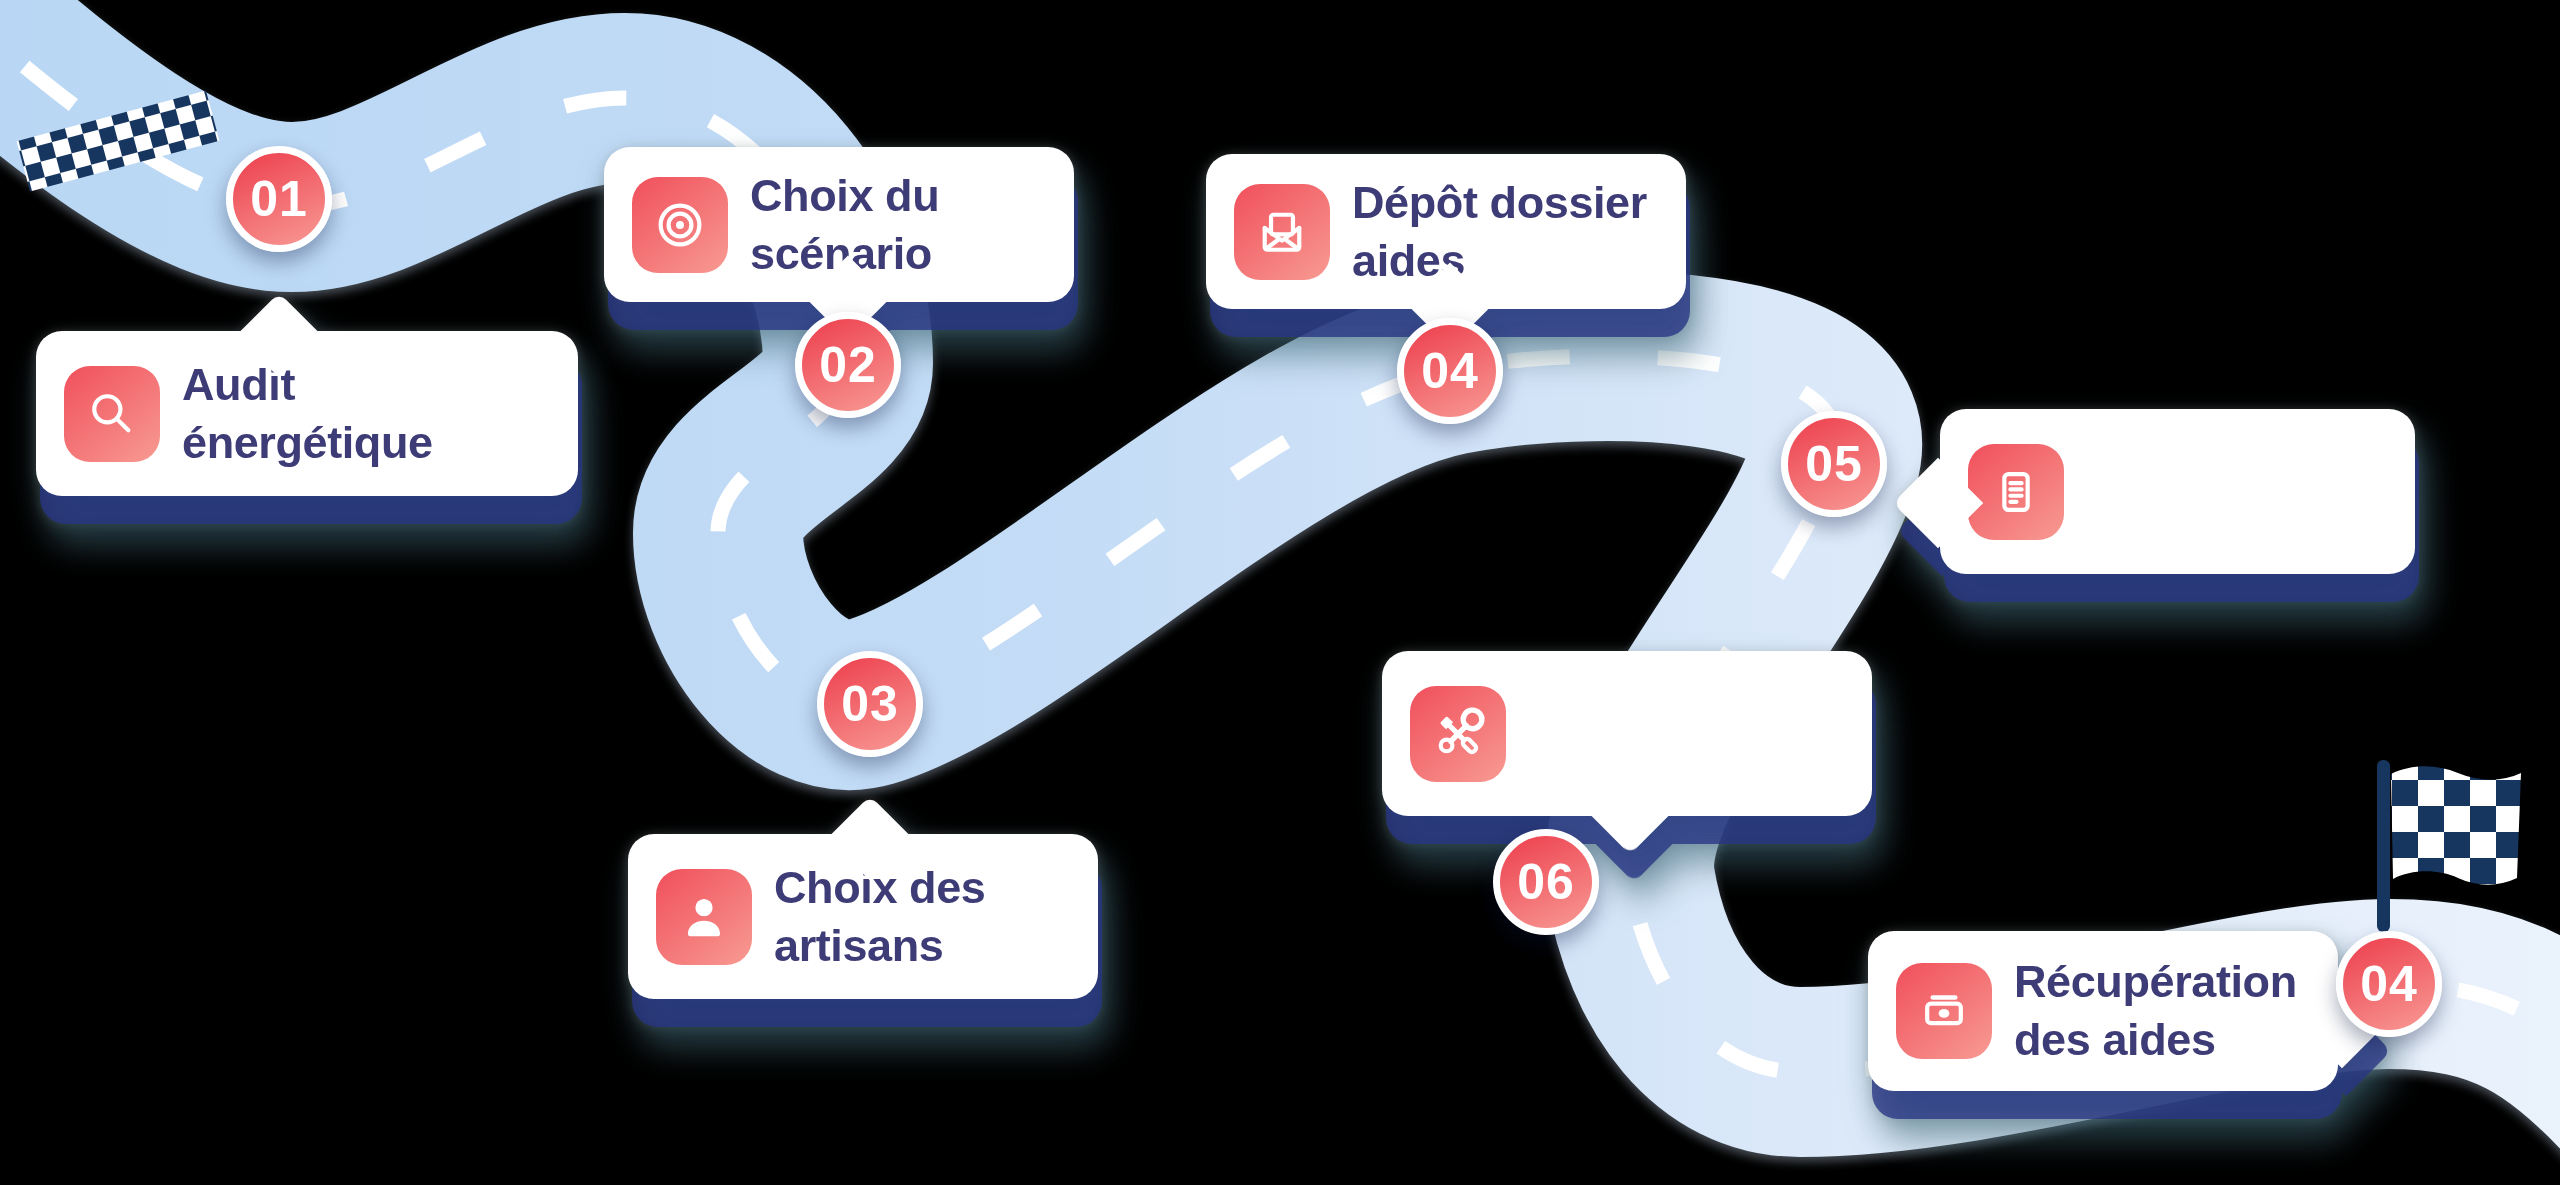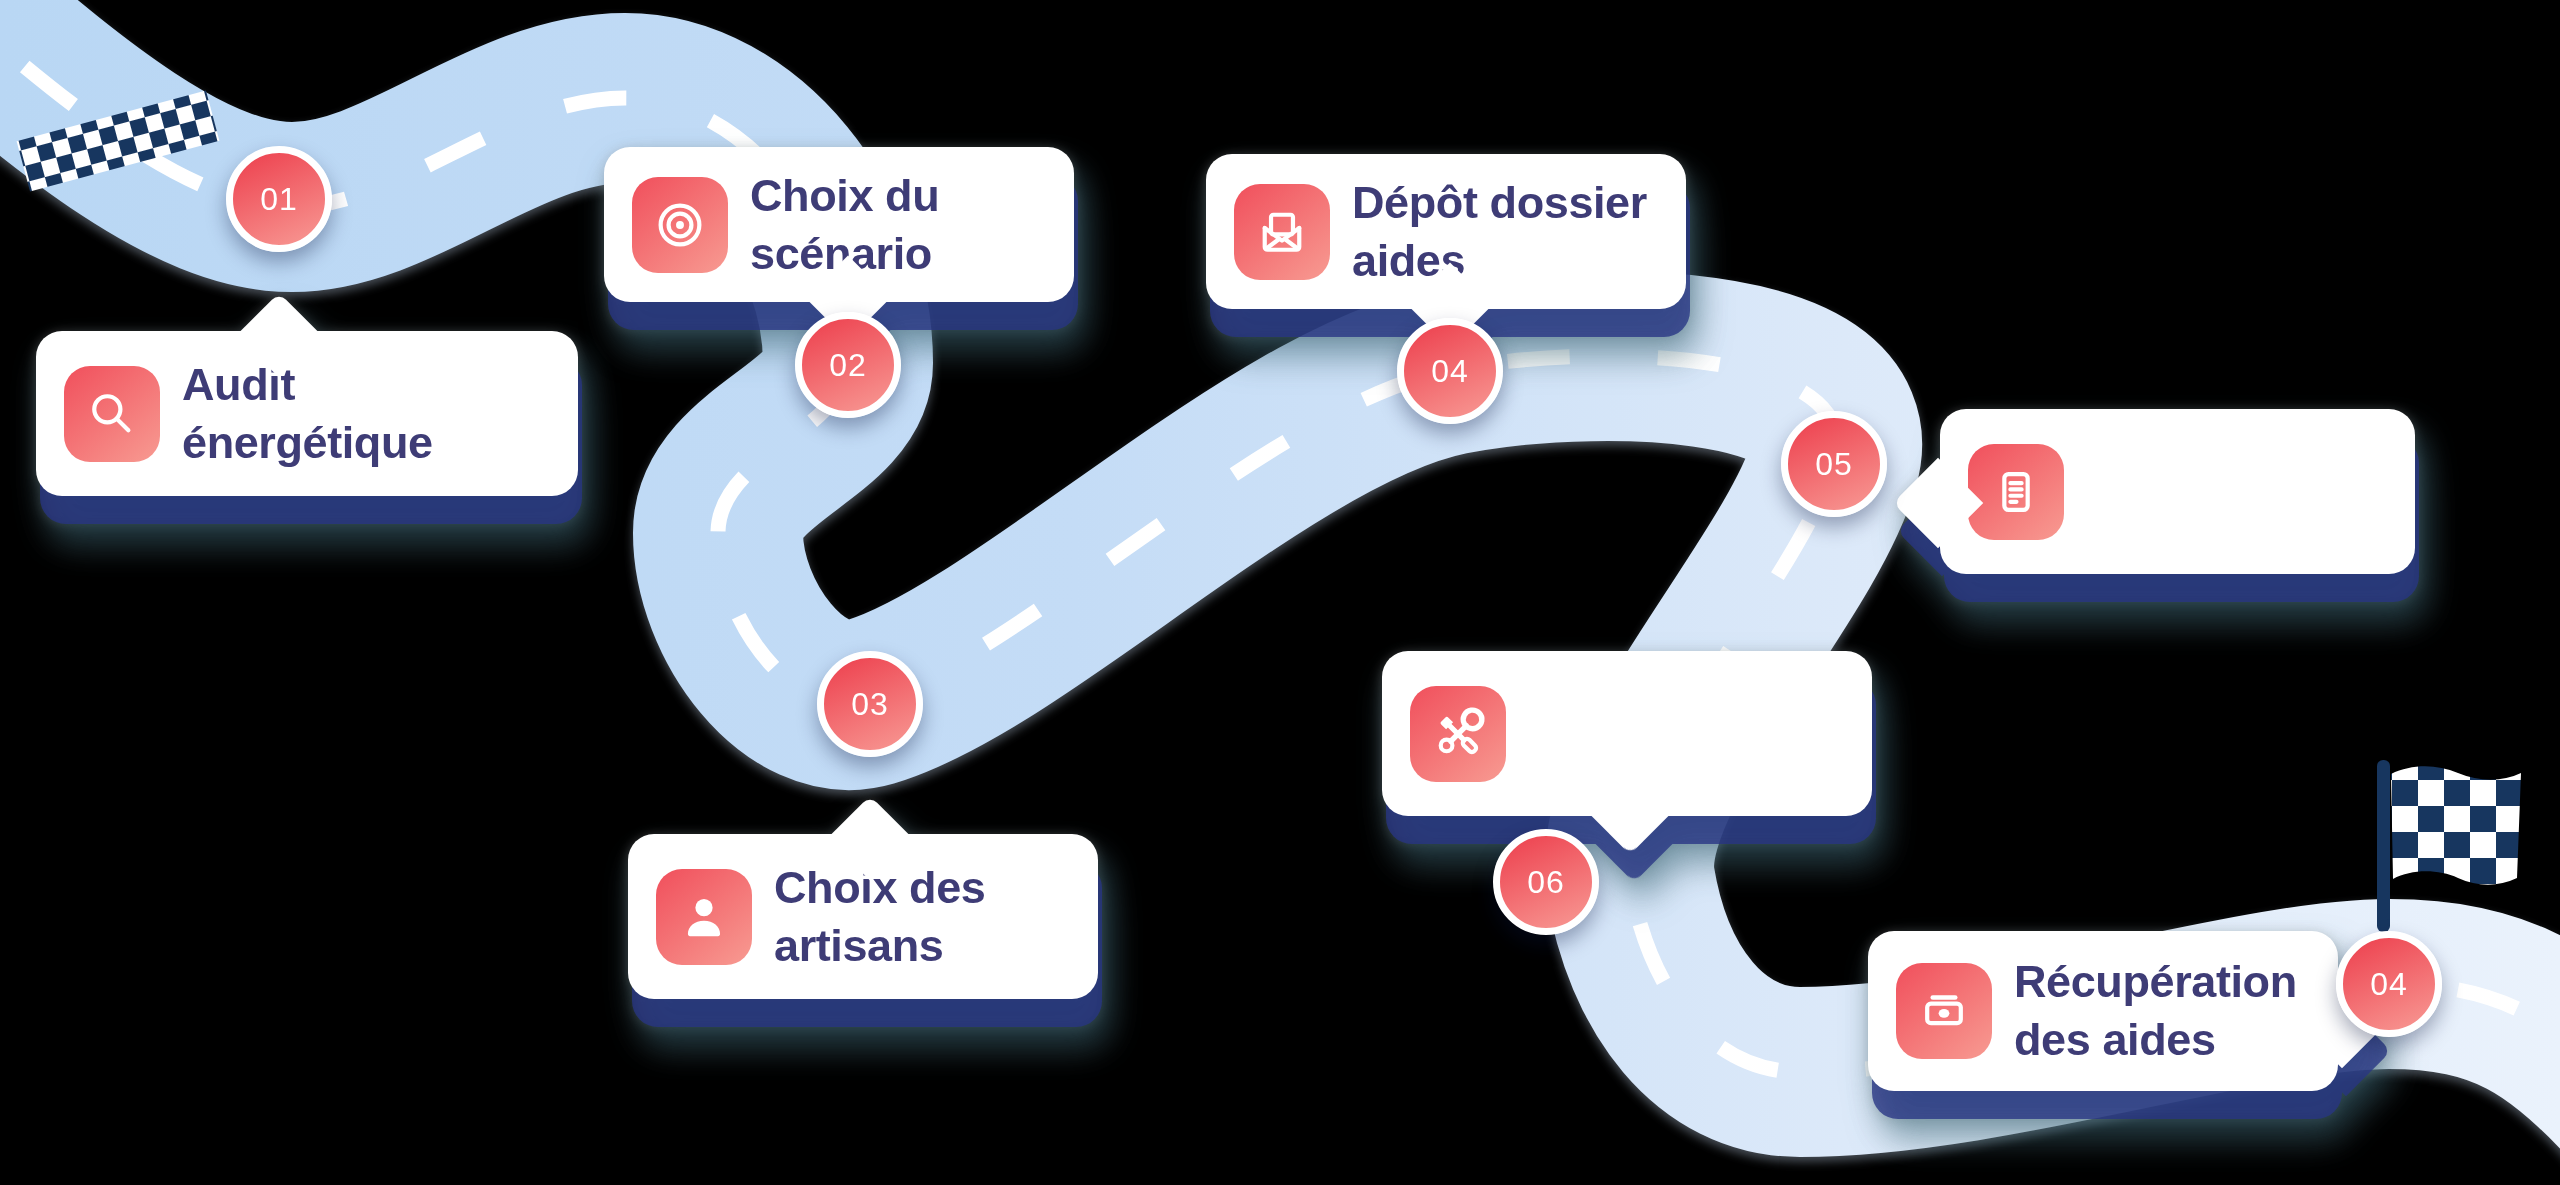--- a/index.html
+++ b/index.html
@@ -36,21 +36,21 @@
   .tail-left{left:-34px;border-bottom-left-radius:10px;}
   .tail-right{right:-36px;border-top-right-radius:10px;}
   
   .milestone{
     position:absolute;z-index:5;width:106px;height:106px;border-radius:50%;
     background:linear-gradient(155deg,var(--circle-a) 12%,var(--circle-b) 92%);
     border:7px solid #fff;box-sizing:border-box;
     display:flex;align-items:center;justify-content:center;
     box-shadow:0 10px 20px rgba(10,20,60,0.35);
   }
-  .milestone span{color:#fff;font-size:32px;font-weight:normal;letter-spacing:1px;}
+  .milestone span{color:#fff;font-size:50px;font-weight:bold;letter-spacing:1px;}
   .icon-stroke{fill:none;stroke:#fff;stroke-width:1.8;stroke-linecap:round;stroke-linejoin:round;}
 </style>
 </head>
 <body>
 
 <div class="stage">
 
   <svg class="road-svg" width="2560" height="1185" viewBox="0 0 2560 1185">
     <defs>
       <linearGradient id="roadGrad" x1="0" y1="0" x2="2560" y2="0" gradientUnits="userSpaceOnUse">

